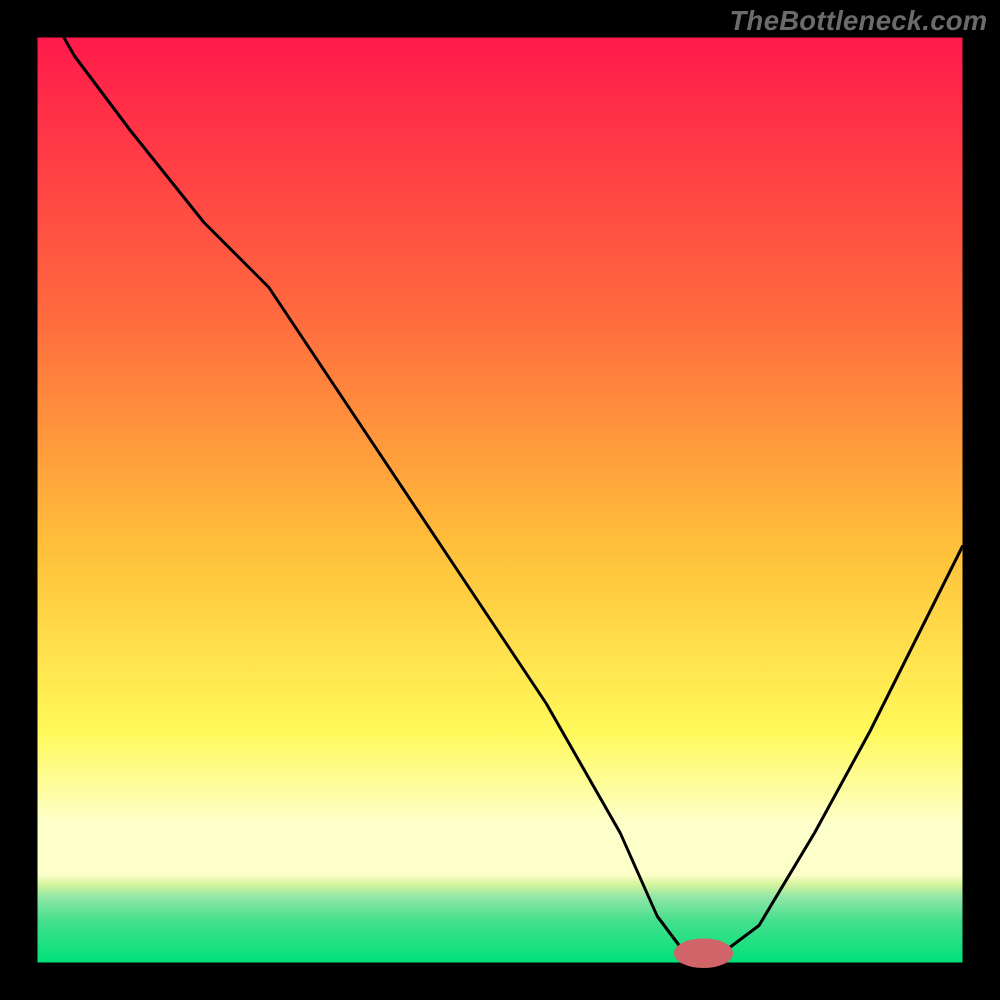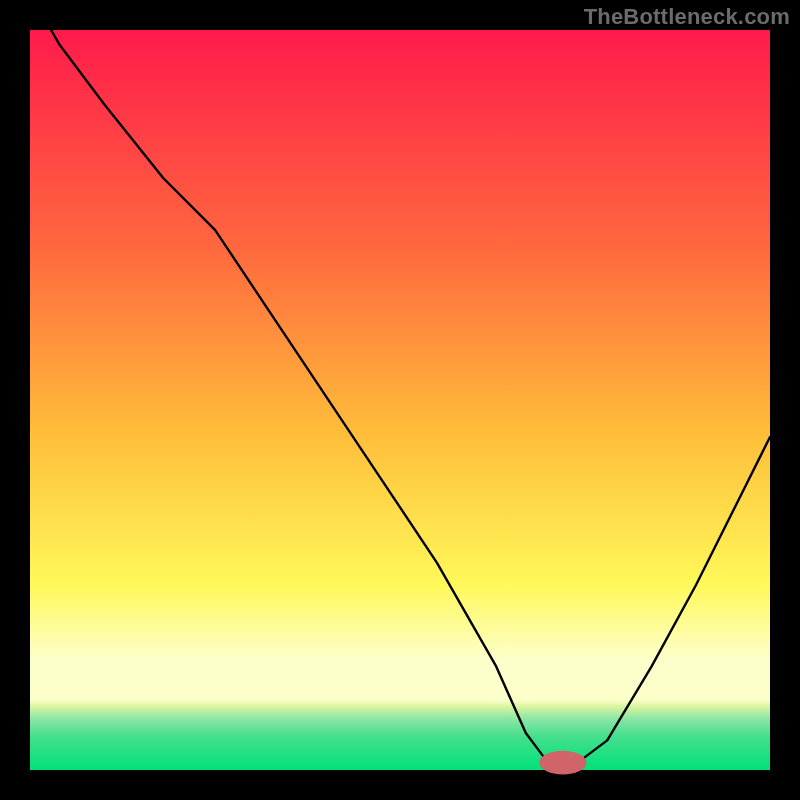--- a/index.html
+++ b/index.html
@@ -7,20 +7,21 @@
     padding: 0;
     width: 800px;
     height: 800px;
     background: #000;
     overflow: hidden;
   }
   .chart-wrap {
     position: relative;
     width: 800px;
     height: 568px;
+    font-style: italic;
   }
   .attribution {
     position: absolute;
     top: 4px;
     right: 10px;
     font-family: Arial, Helvetica, sans-serif;
     font-size: 22px;
     font-weight: 600;
     color: #6b6b6b;
     letter-spacing: 0.2px;

